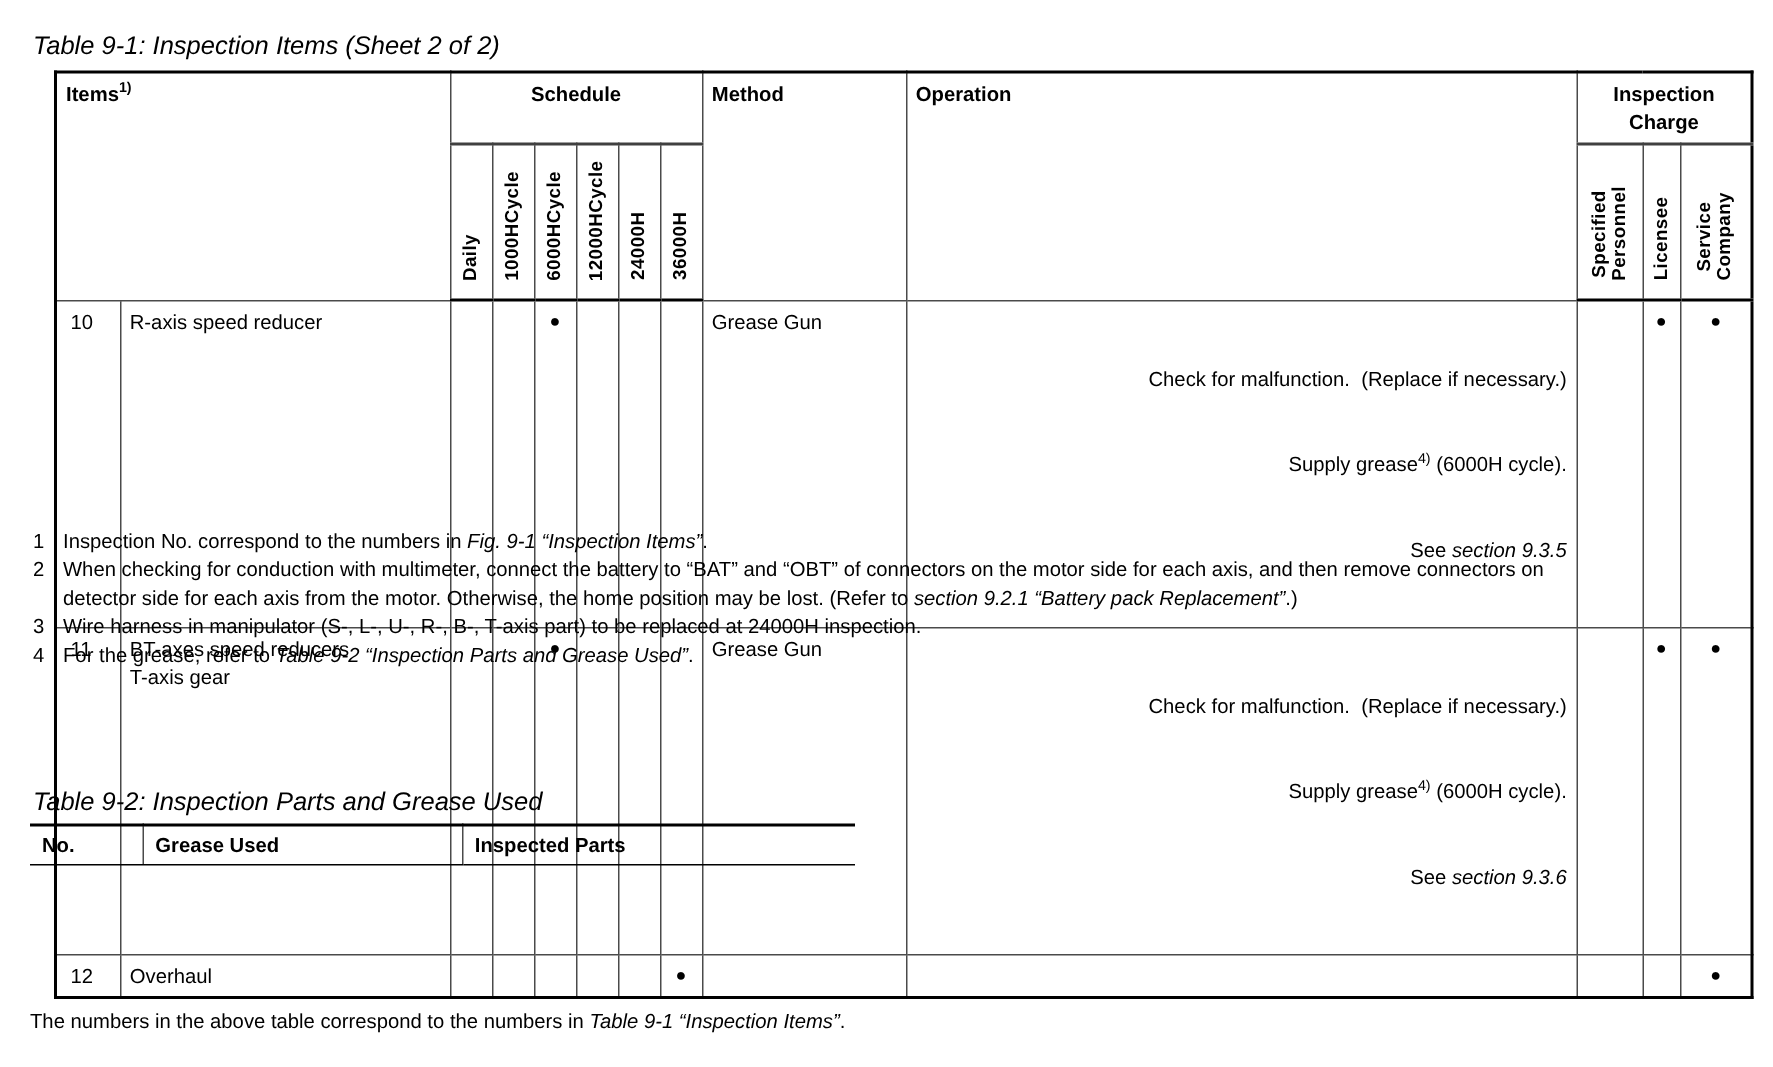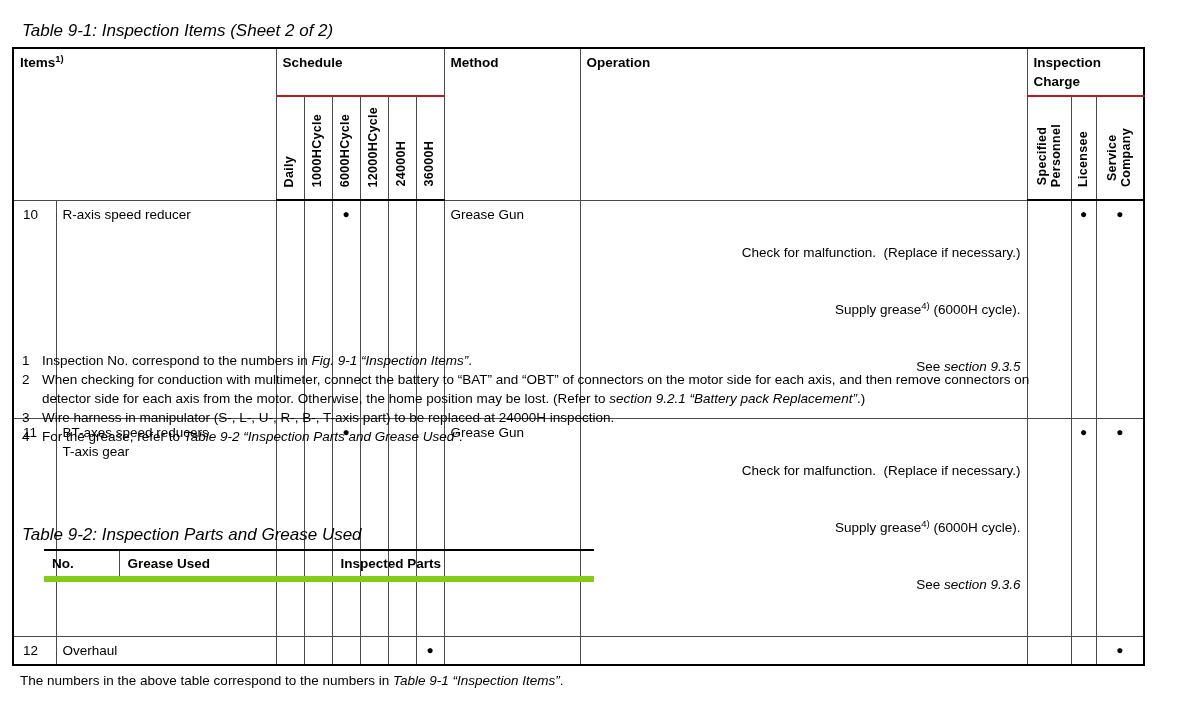--- a/index.html
+++ b/index.html
@@ -26,21 +26,21 @@
   }
   .t1 th, .t1 td {
     border: 1px solid #4a4a4a;
     vertical-align: top;
     text-align: left;
     padding: 4px 6px;
     line-height: 19px;
     font-size: 13.5px;
   }
   .t1 th { font-weight: bold; }
-  .t1 .h-split { border-bottom: 2px solid #b91c1c; }
+  .t1 .h-split { border-bottom: 2px solid #404040; text-align: center; }
   .t1 tr.vrow th { border-bottom: 2px solid #000; vertical-align: bottom; text-align: center; padding: 0 0 7px 0; }
   .vert {
     writing-mode: vertical-rl;
     transform: rotate(180deg);
     display: inline-block;
     white-space: pre-line;
     font-weight: bold;
     font-size: 12.5px;
     line-height: 13.5px;
     letter-spacing: 0.3px;
@@ -57,22 +57,21 @@
   .footnote { display: flex; line-height: 19px; }
   .fn-num { width: 20px; flex: 0 0 20px; }
   .fn-text { width: 1126px; white-space: pre-wrap; }
 
   
   table.t2 {
     border-collapse: collapse;
     table-layout: fixed;
     width: 550px;
     border-top: 2px solid #000;
-    border-bottom: 6px solid #84cc16;
-    margin-left: 24px;
+    border-bottom: 1px solid #84cc16;
   }
   .t2 th, .t2 td {
     vertical-align: top;
     text-align: left;
     padding: 3px 8px;
     line-height: 19px;
     font-size: 13.5px;
   }
   .t2 th { font-weight: bold; border-bottom: 1px solid #000; }
   .t2 .bl { border-left: 1px solid #4a4a4a; }
@@ -81,21 +80,21 @@
 
   .note { line-height: 19px; }
 </style>
 </head>
 <body>
 
 <div class="abs tbl-title" style="left:22px; top:21px;">
   <span>Table 9-1: Inspection Items (Sheet 2 of 2)</span>
 </div>
 
-<table class="t1 abs" style="left:12px; top:47px;padding-left:12px;">
+<table class="t1 abs" style="left:36px; top:47px;padding-left:12px;">
   <colgroup>
     <col style="width:43px">
       <col style="width:220px">
     <col style="width:28px">
       <col style="width:28px">
       <col style="width:28px">
       <col style="width:28px">
       <col style="width:28px">
       <col style="width:28px">
     <col style="width:136px">

